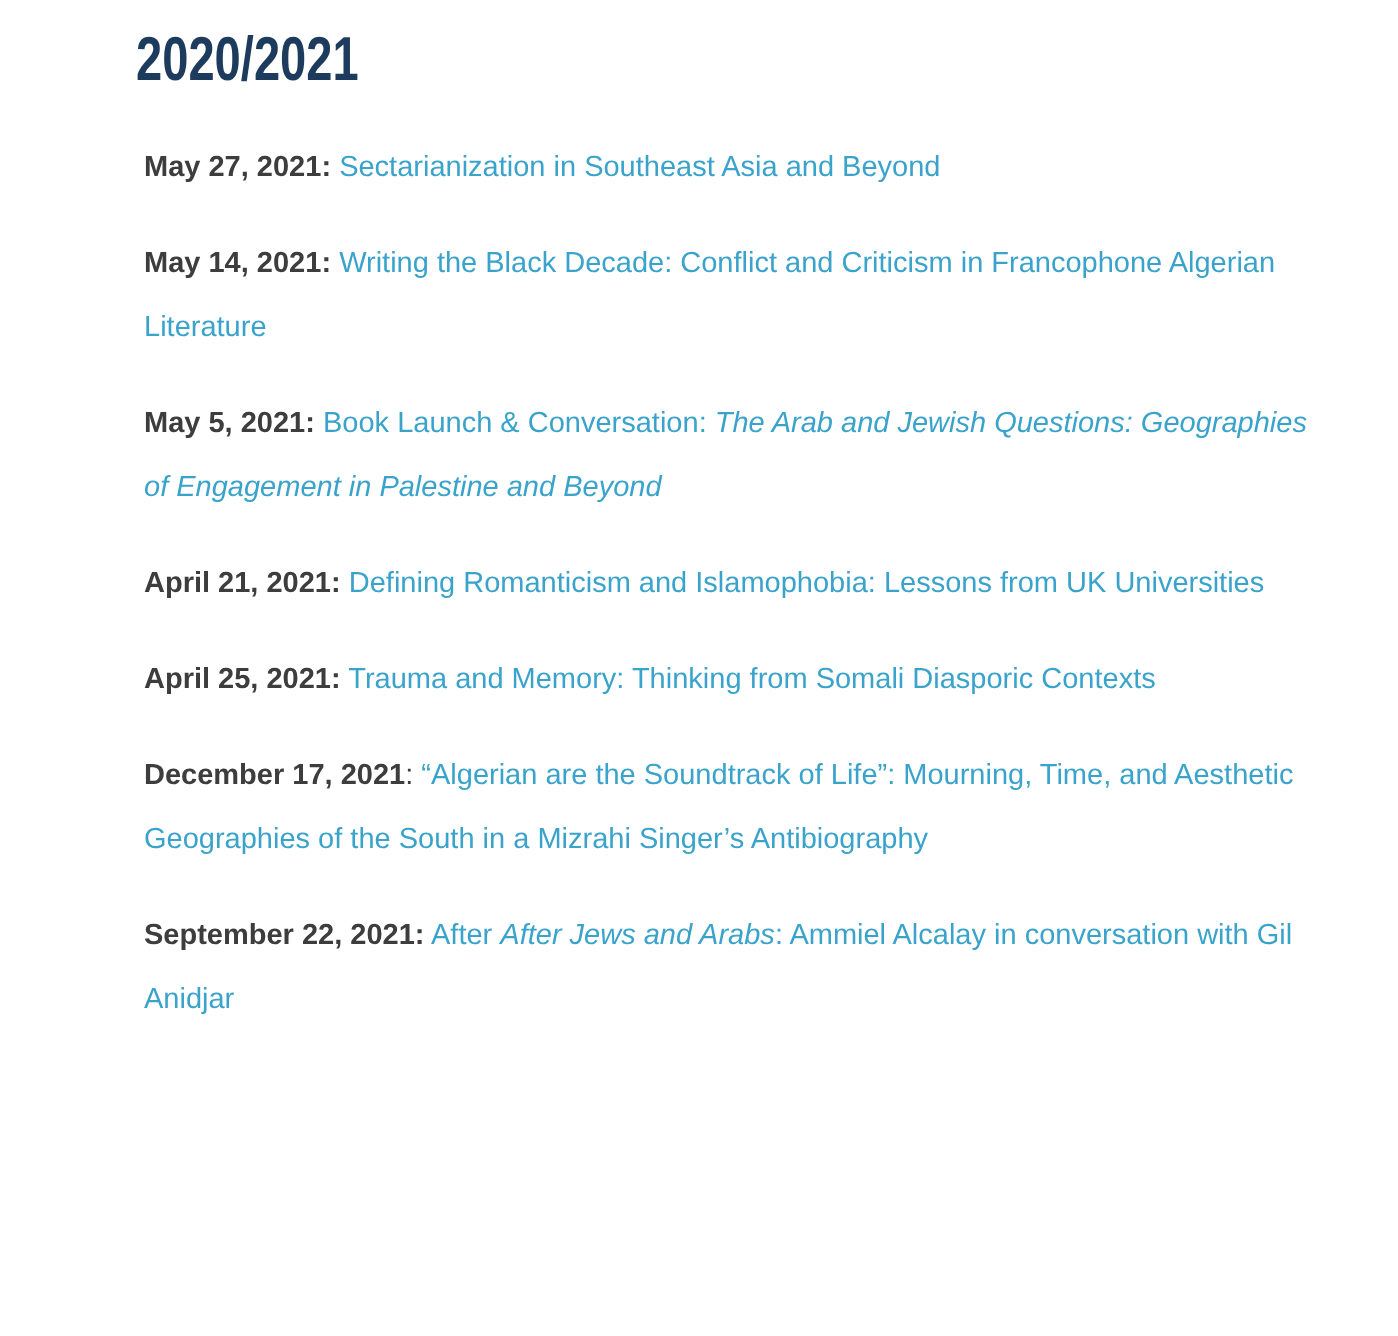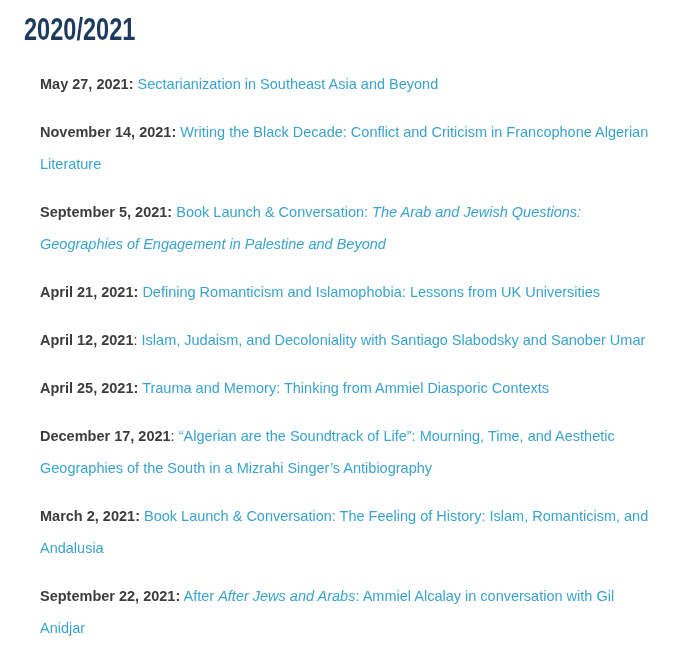--- a/index.html
+++ b/index.html
@@ -5,39 +5,39 @@
   * { box-sizing: border-box; }
   html, body {
     margin: 0;
     padding: 0;
     background: #ffffff;
     font-family: "Liberation Sans", sans-serif;
   }
   .page {
     width: 699px;
     height: 668px;
-    padding: 10px 44px 0 24px;
+    padding: 10px 44px 0 68px;
     overflow: hidden;
     background: var(--page-bg, #ffffff);
   }
   .heading {
     display: block;
     margin: 2px 0 20px 0;
     font-size: 31px;
     line-height: 36px;
     font-weight: 700;
     color: var(--heading-color, #1d3b5d);
     transform: scaleX(0.76);
     transform-origin: left center;
     letter-spacing: 0px;
     white-space: nowrap;
   }
   .events { width: 100%; }
   .event {
-    margin: 0 0 16px 16px;
+    margin: 0 0 16px 4px;
     font-size: 14.5px;
     line-height: 32px;
     color: var(--date-color, #3d3d3d);
   }
   .event .date {
     font-weight: 700;
     color: var(--date-color, #3d3d3d);
   }
   .event .colon-regular {
     font-weight: 400;
@@ -50,22 +50,20 @@
   }
   .event-link em { font-style: italic; }
 </style>
 </head>
 <body>
 
 <div class="page">
   <h2 class="heading">2020/2021</h2>
   <div class="events">
       <p class="event"><strong class="date">May 27, 2021</strong><strong class="date">:</strong> <a href="#" class="event-link"><span>Sectarianization in Southeast Asia and Beyond</span></a></p>
-      <p class="event"><strong class="date">November 14, 2021</strong><strong class="date">:</strong> <a href="#" class="event-link"><span>Writing the Black Decade: Conflict and Criticism in Francophone Algerian Literature</span></a></p>
-      <p class="event"><strong class="date">September 5, 2021</strong><strong class="date">:</strong> <a href="#" class="event-link"><span>Book Launch &amp; Conversation: </span><em>The Arab and Jewish Questions: Geographies of Engagement in Palestine and Beyond</em></a></p>
+      <p class="event"><strong class="date">May 14, 2021</strong><strong class="date">:</strong> <a href="#" class="event-link"><span>Writing the Black Decade: Conflict and Criticism in Francophone Algerian Literature</span></a></p>
+      <p class="event"><strong class="date">May 5, 2021</strong><strong class="date">:</strong> <a href="#" class="event-link"><span>Book Launch &amp; Conversation: </span><em>The Arab and Jewish Questions: Geographies of Engagement in Palestine and Beyond</em></a></p>
       <p class="event"><strong class="date">April 21, 2021</strong><strong class="date">:</strong> <a href="#" class="event-link"><span>Defining Romanticism and Islamophobia: Lessons from UK Universities</span></a></p>
-      <p class="event"><strong class="date">April 12, 2021</strong><span class="colon-regular">:</span> <a href="#" class="event-link"><span>Islam, Judaism, and Decoloniality with Santiago Slabodsky and Sanober Umar</span></a></p>
-      <p class="event"><strong class="date">April 25, 2021</strong><strong class="date">:</strong> <a href="#" class="event-link"><span>Trauma and Memory: Thinking from Ammiel Diasporic Contexts</span></a></p>
+      <p class="event"><strong class="date">April 25, 2021</strong><strong class="date">:</strong> <a href="#" class="event-link"><span>Trauma and Memory: Thinking from Somali Diasporic Contexts</span></a></p>
       <p class="event"><strong class="date">December 17, 2021</strong><span class="colon-regular">:</span> <a href="#" class="event-link"><span>“Algerian are the Soundtrack of Life”: Mourning, Time, and Aesthetic Geographies of the South in a Mizrahi Singer’s Antibiography</span></a></p>
-      <p class="event"><strong class="date">March 2, 2021</strong><strong class="date">:</strong> <a href="#" class="event-link"><span>Book Launch &amp; Conversation: The Feeling of History: Islam, Romanticism, and Andalusia</span></a></p>
       <p class="event"><strong class="date">September 22, 2021</strong><strong class="date">:</strong> <a href="#" class="event-link"><span>After </span><em>After Jews and Arabs</em><span>: Ammiel Alcalay in conversation with Gil Anidjar</span></a></p>
     </div>
 </div>
 
 </body></html>

